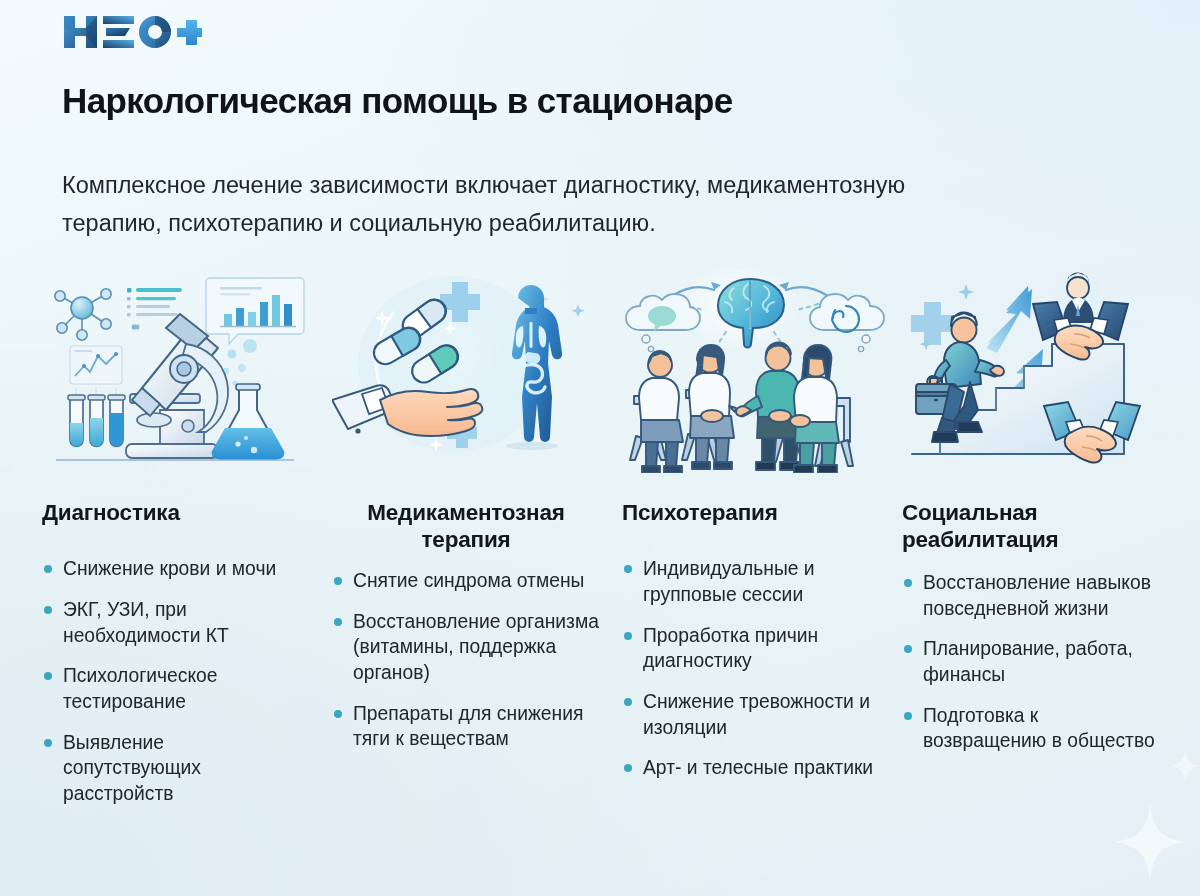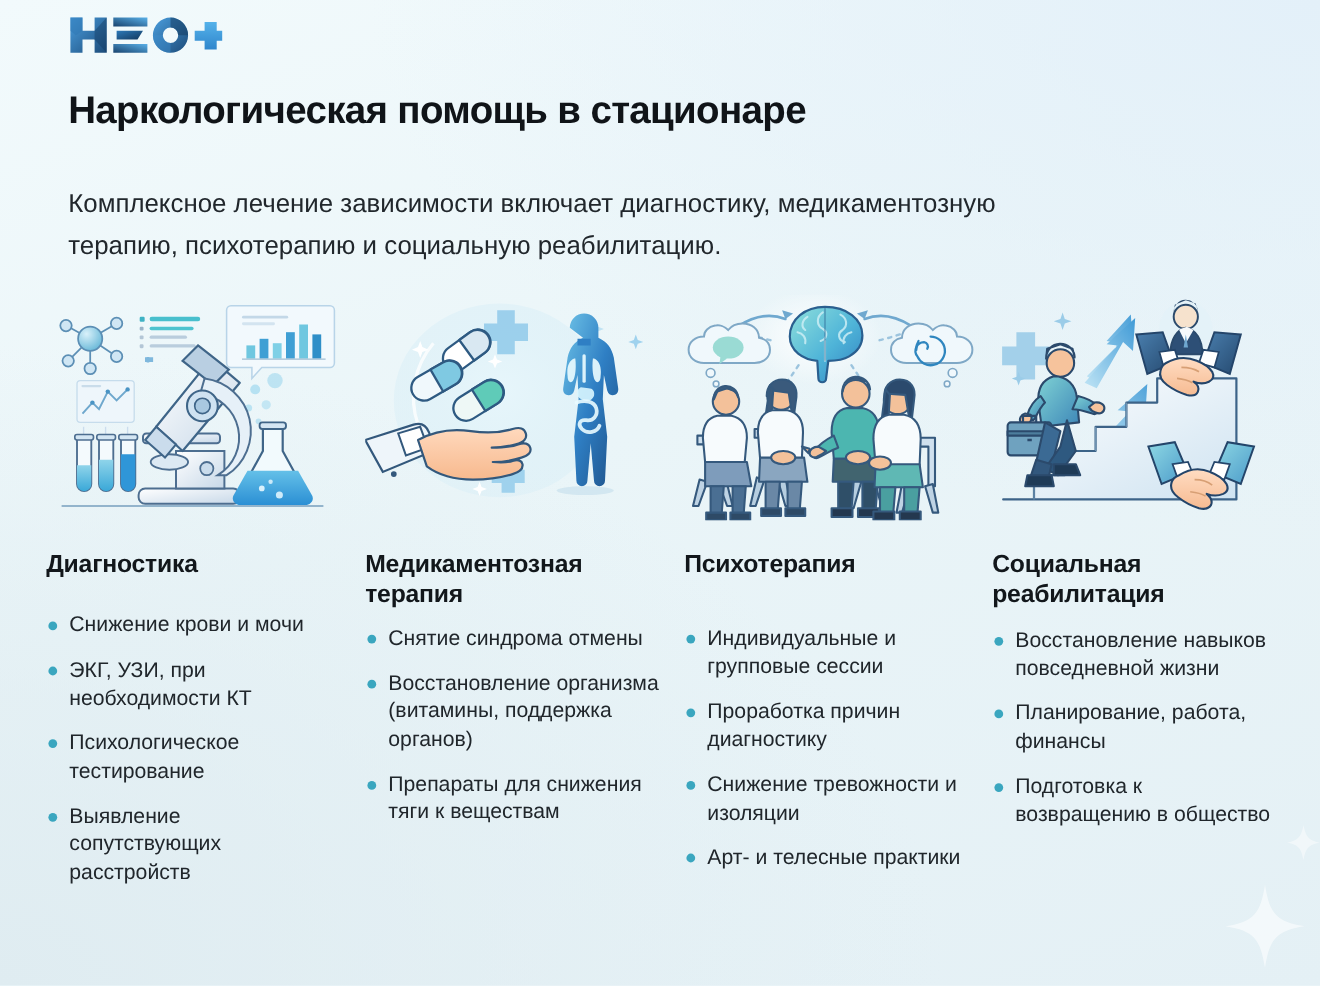--- a/index.html
+++ b/index.html
@@ -59,25 +59,25 @@
   ul.bullets li{
     position:relative;padding-left:21px;margin-bottom:15px;
     font-size:19.3px;line-height:1.33;color:#20262b;
   }
   ul.bullets li::before{
     content:"";position:absolute;left:2px;top:9px;
     width:8px;height:8px;border-radius:50%;
     background:#3aa6bf;
   }
   .col.c0 ul.bullets{margin-top:30px;}
-  .col.c2 ul.bullets{margin-top:42px;}
+  .col.c2 ul.bullets{margin-top:30px;}
   .col.c1 ul.bullets{}
   .col.c3 ul.bullets{margin-top:16px;}
   .col.c0 .col-title{width:250px;}
-  .col.c1 .col-title{width:268px;}
+  .col.c1 .col-title{width:268px;text-align:center;}
   .col.c3 .col-title{width:230px;}
   .col.c1 ul.bullets li{font-size:19.3px;}
   .col.c3 ul.bullets li{width:232px;}
   .col.c0 ul.bullets li{width:232px;}
   .col.c1 ul.bullets li{width:268px;}
   .col.c2 ul.bullets li{width:258px;}
 </style>
 </head>
 <body>
 

